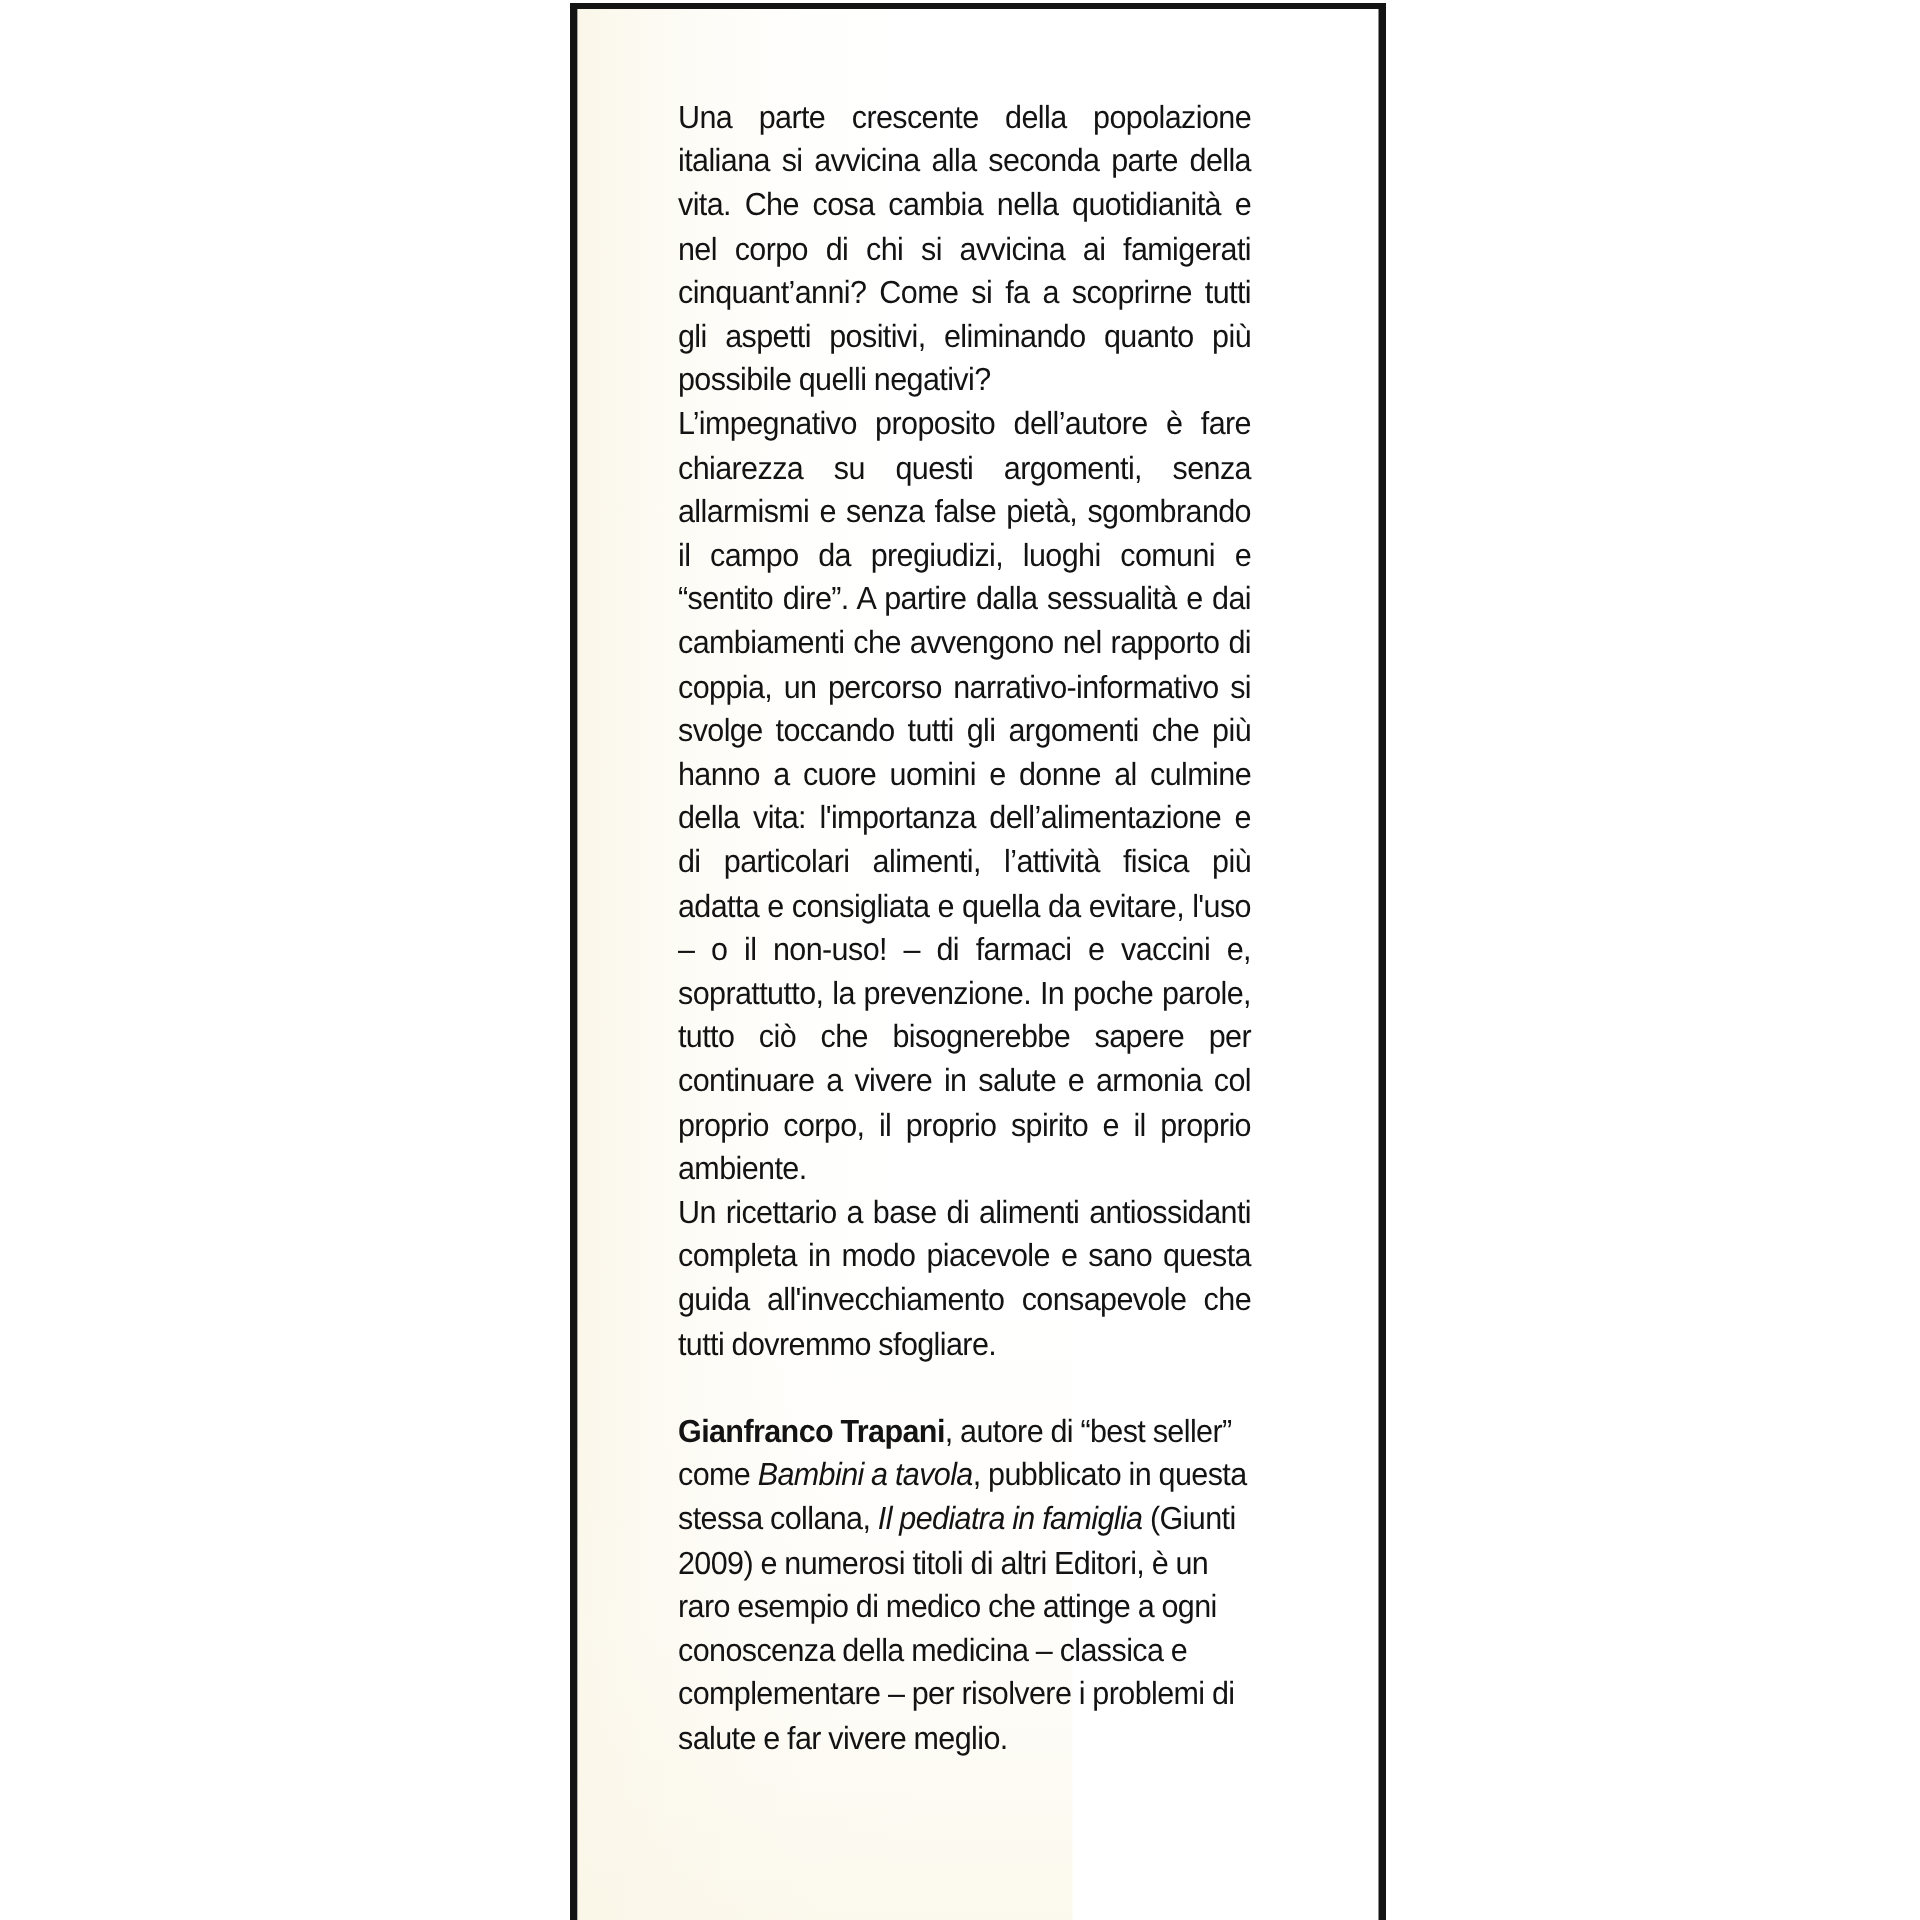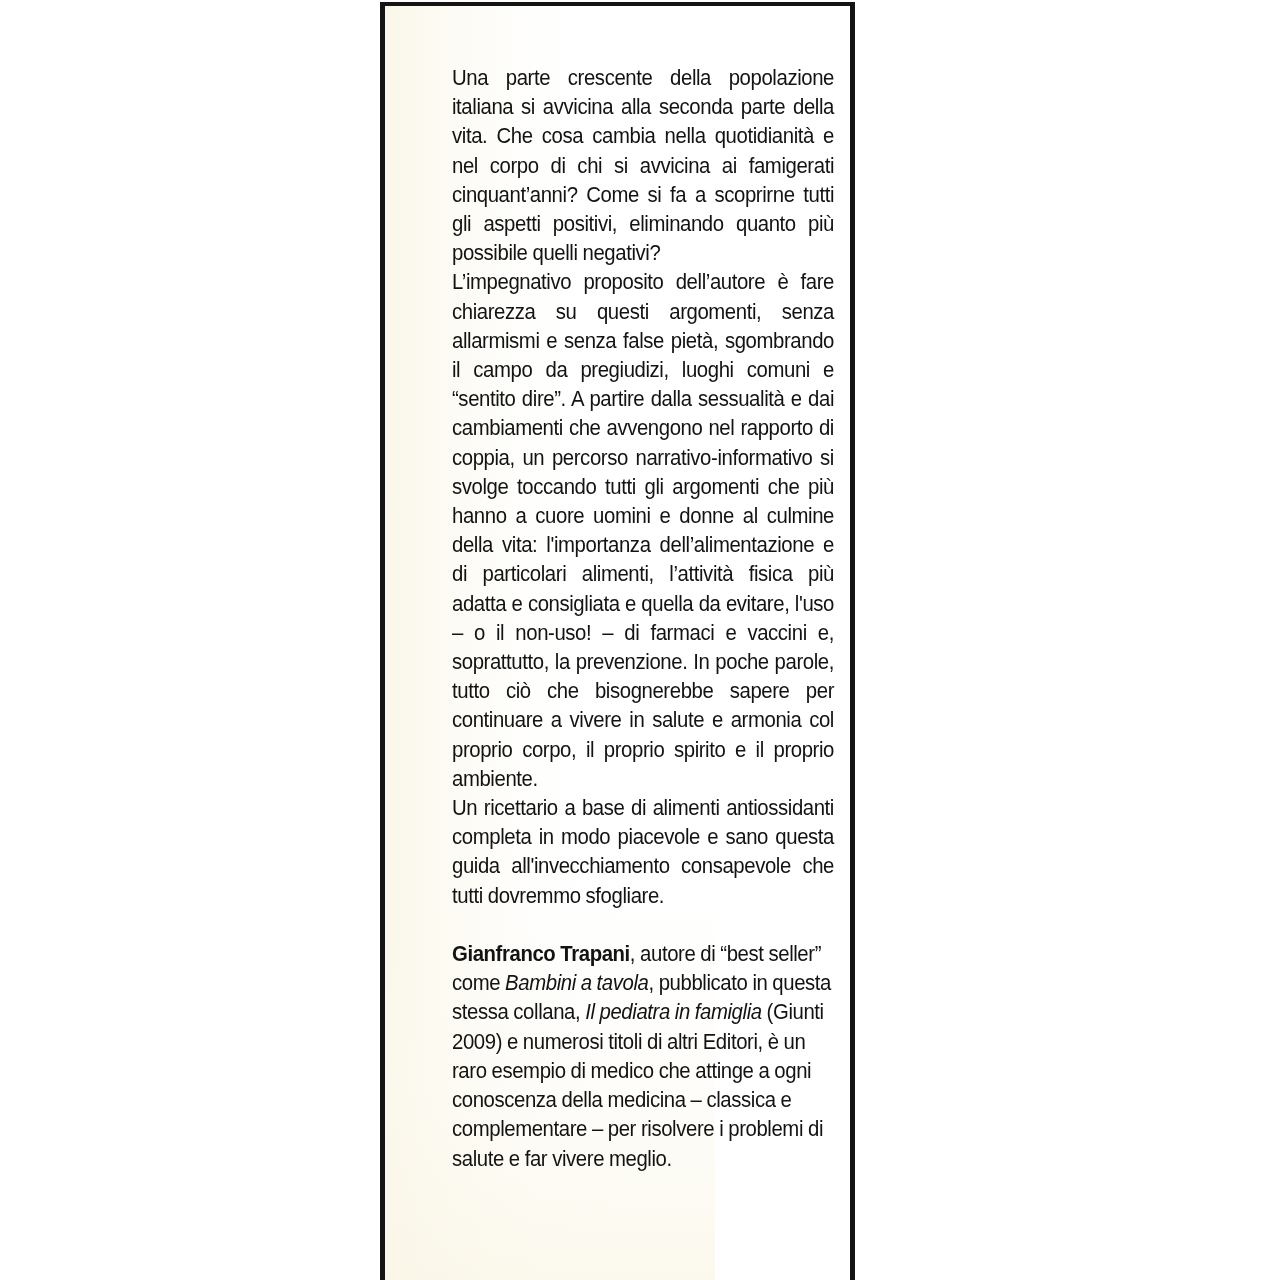--- a/index.html
+++ b/index.html
@@ -13,21 +13,21 @@
     height: 1280px;
     overflow: hidden;
     font-family: "Liberation Sans", sans-serif;
   }
 
   
   #scan-page {
     position: absolute;
     left: 380px;
     top: 2px;
-    width: 475px;
+    width: 544px;
     height: 1278px;
     box-sizing: border-box;
     border-left: 5px solid #141414;
     border-right: 5px solid #141414;
     border-top: 4px solid #141414;
     border-bottom: none;
     background: #ffffff;
     overflow: hidden;
   }
 

